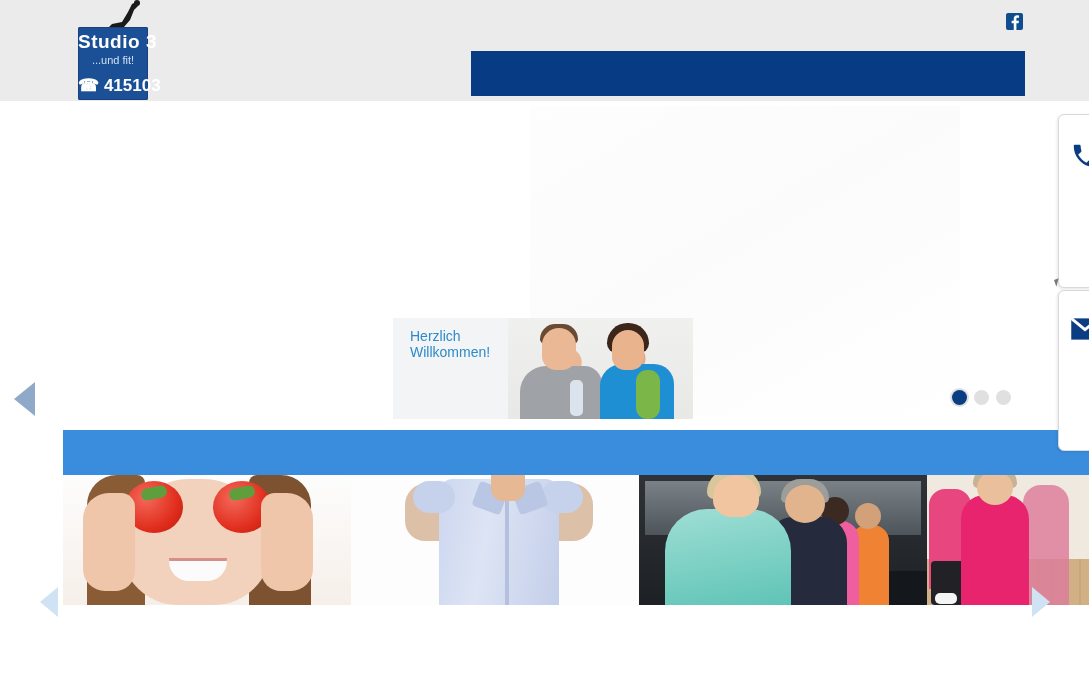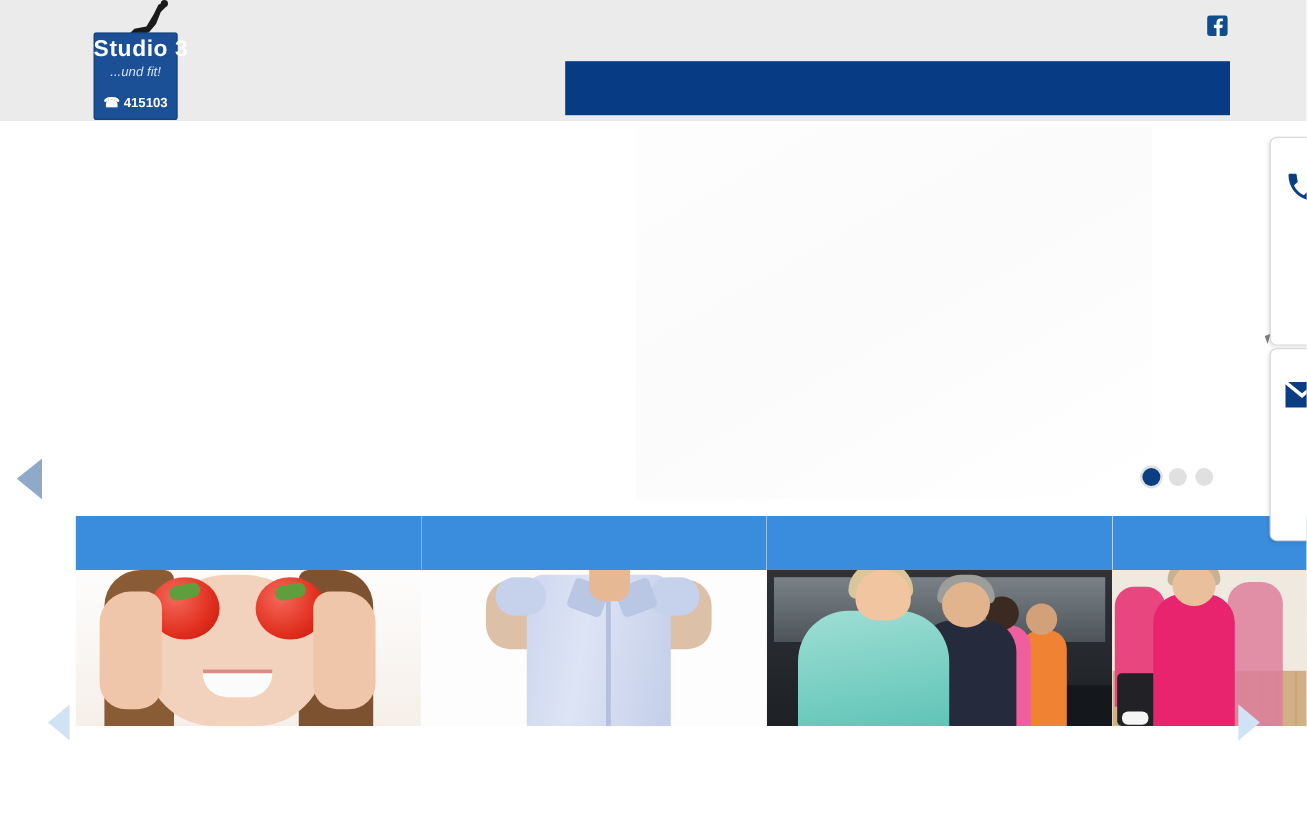--- a/index.html
+++ b/index.html
@@ -27,25 +27,25 @@
     position: absolute; left: 0px; top: 27px; width: 70px; height: 73px;
     background: #1b4f96; border-radius: 2px;
     box-shadow: 0 0 0 1px #16417c inset;
     text-align: center; color: #ffffff;
   }
   .logo-name {
     font-size: 19px; font-weight: bold; letter-spacing: .5px;
     line-height: 22px; margin-top: 4px; white-space: nowrap;
   }
   .logo-tag {
-    font-size: 11px; font-style: italic; color: #cfe0f5;
+    font-size: 11px; color: #cfe0f5;
     line-height: 14px; white-space: nowrap;
   }
   .logo-phone {
-    font-size: 11px; font-weight: bold; line-height: 14px;
+    font-size: 17px; font-weight: bold; line-height: 14px;
     margin-top: 12px; white-space: nowrap;
   }
 
   .facebook-link {
     position: absolute; left: 1006px; top: 13px; width: 17px; height: 17px;
     background: #0e4e8e; border-radius: 2px; cursor: pointer;
   }
   .facebook-link svg { display: block; }
 
   
@@ -394,20 +394,36 @@
     <span class="nav-item"></span>
     <span class="nav-item"></span>
     <span class="nav-item"></span>
     <span class="nav-item"></span>
     <span class="nav-item"></span>
   </nav>
 
   <section class="hero">
     <div class="hero-bg-ghost"></div>
 
+    <div class="hero-slide">
+      <div class="slide-photo">
+        <div class="torso-left"></div>
+        <div class="torso-right"></div>
+        <div class="mat"></div>
+        <div class="bottle"></div>
+        <div class="hair-left"></div>
+        <div class="head-left"></div>
+        <div class="hair-right"></div>
+        <div class="head-right"></div>
+      </div>
+      <div class="slide-caption">
+        <span>Herzlich</span>
+        <span>Willkommen!</span>
+      </div>
+    </div>
 
     <div class="hero-prev"></div>
   </section>
 
   <div class="hero-dots">
     <span class="hero-dot active"></span>
     <span class="hero-dot"></span>
     <span class="hero-dot"></span>
   </div>
 

